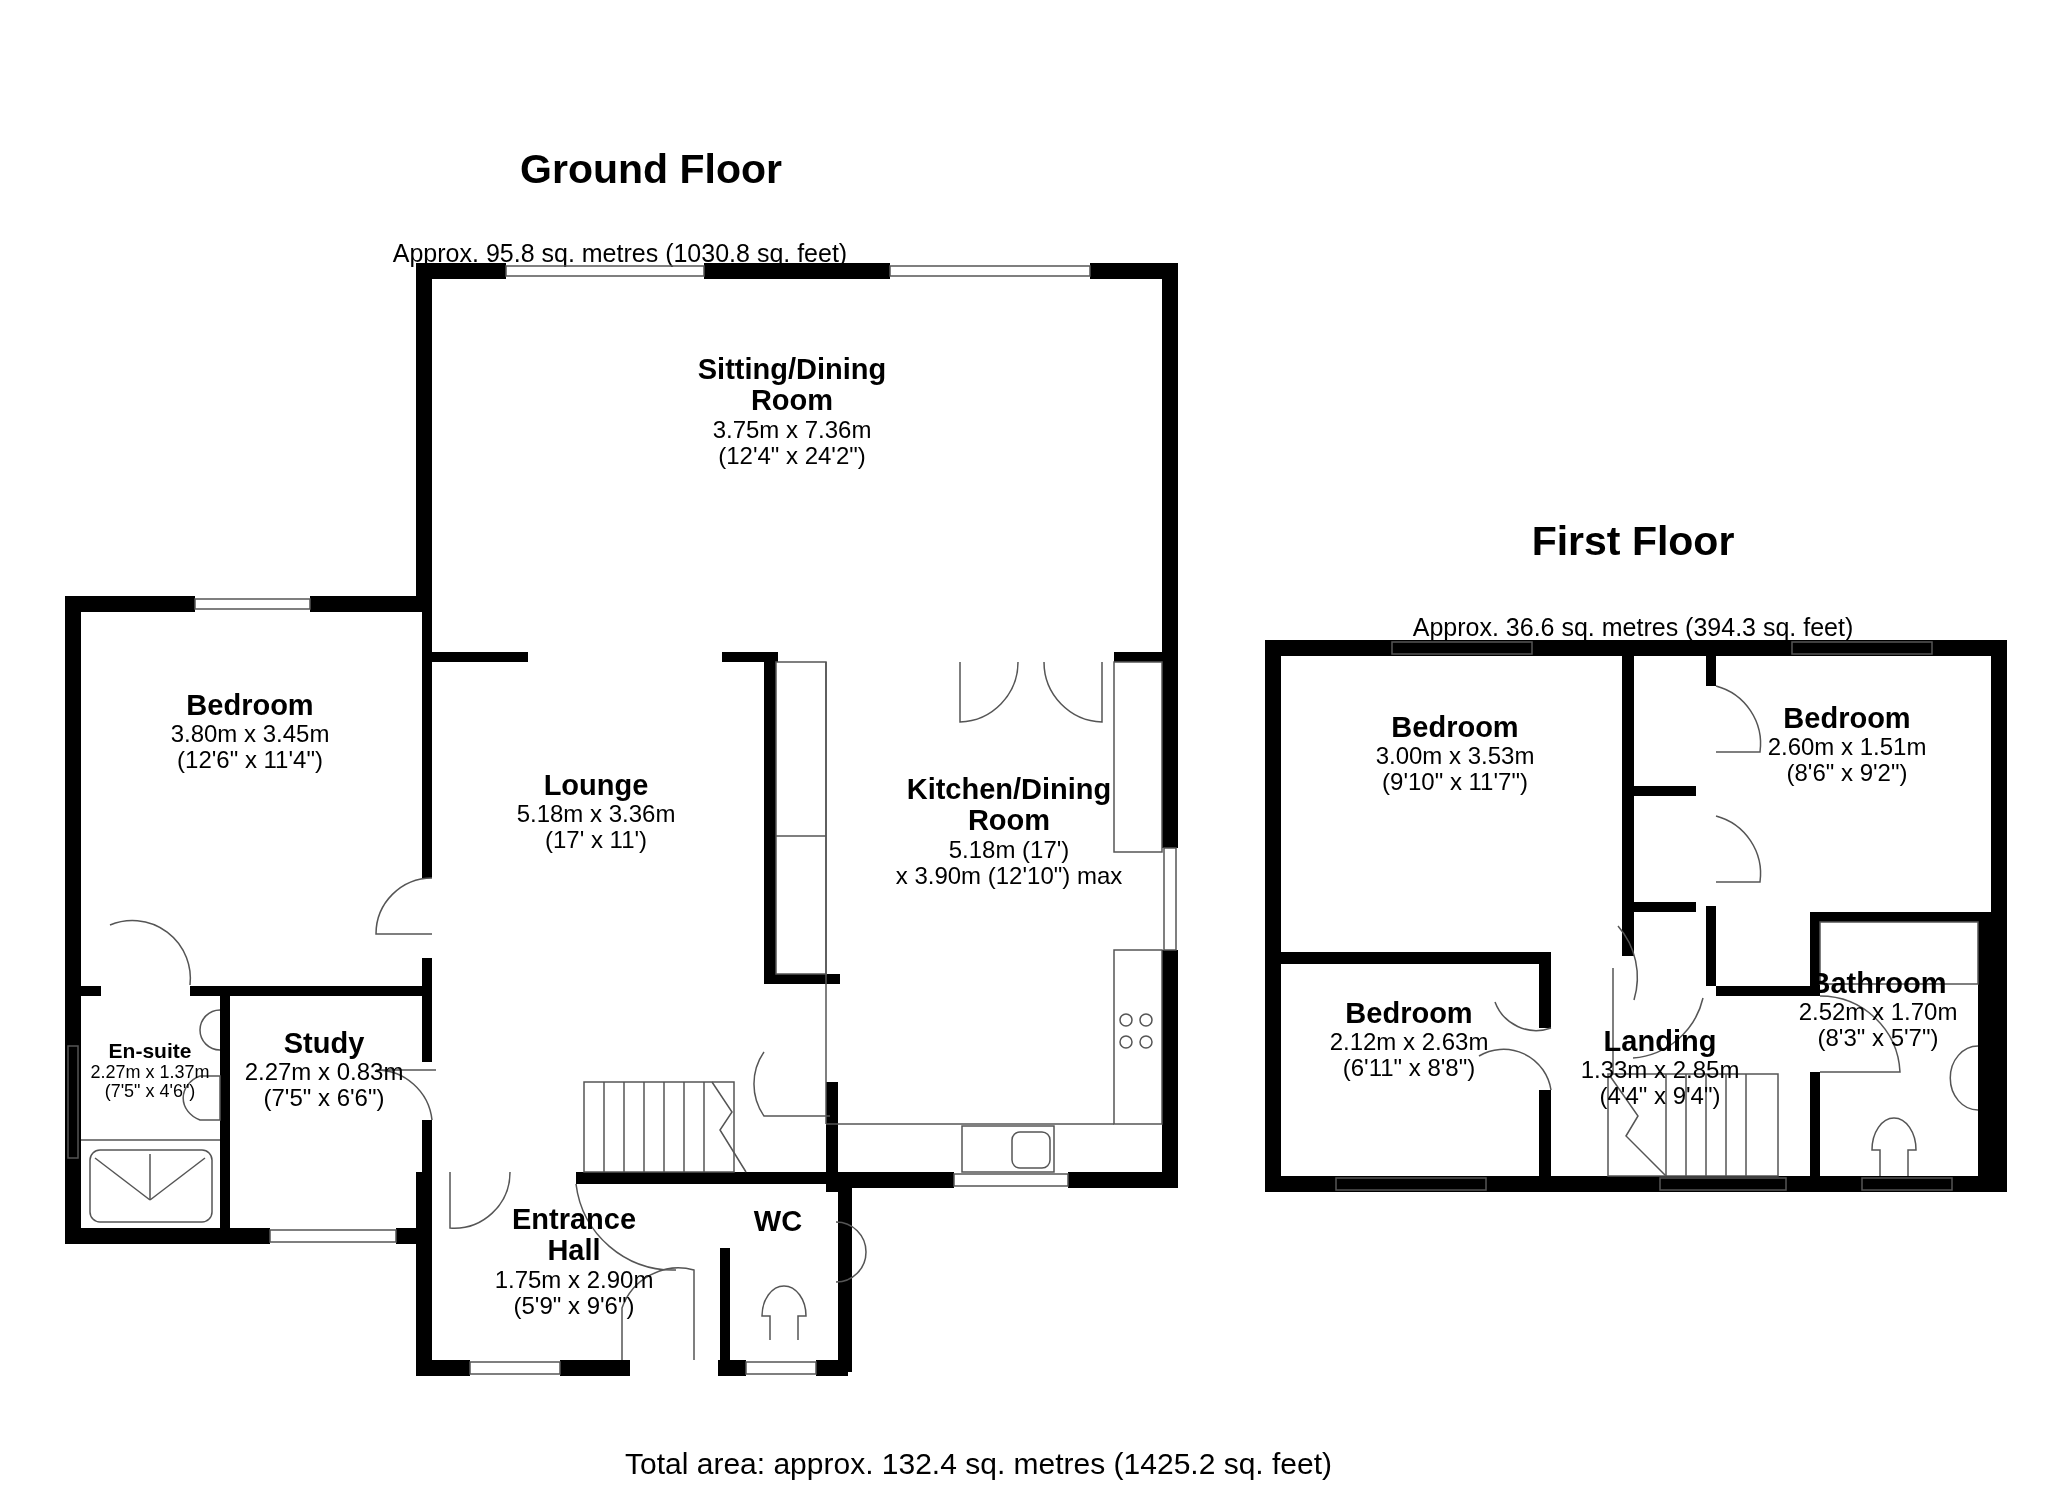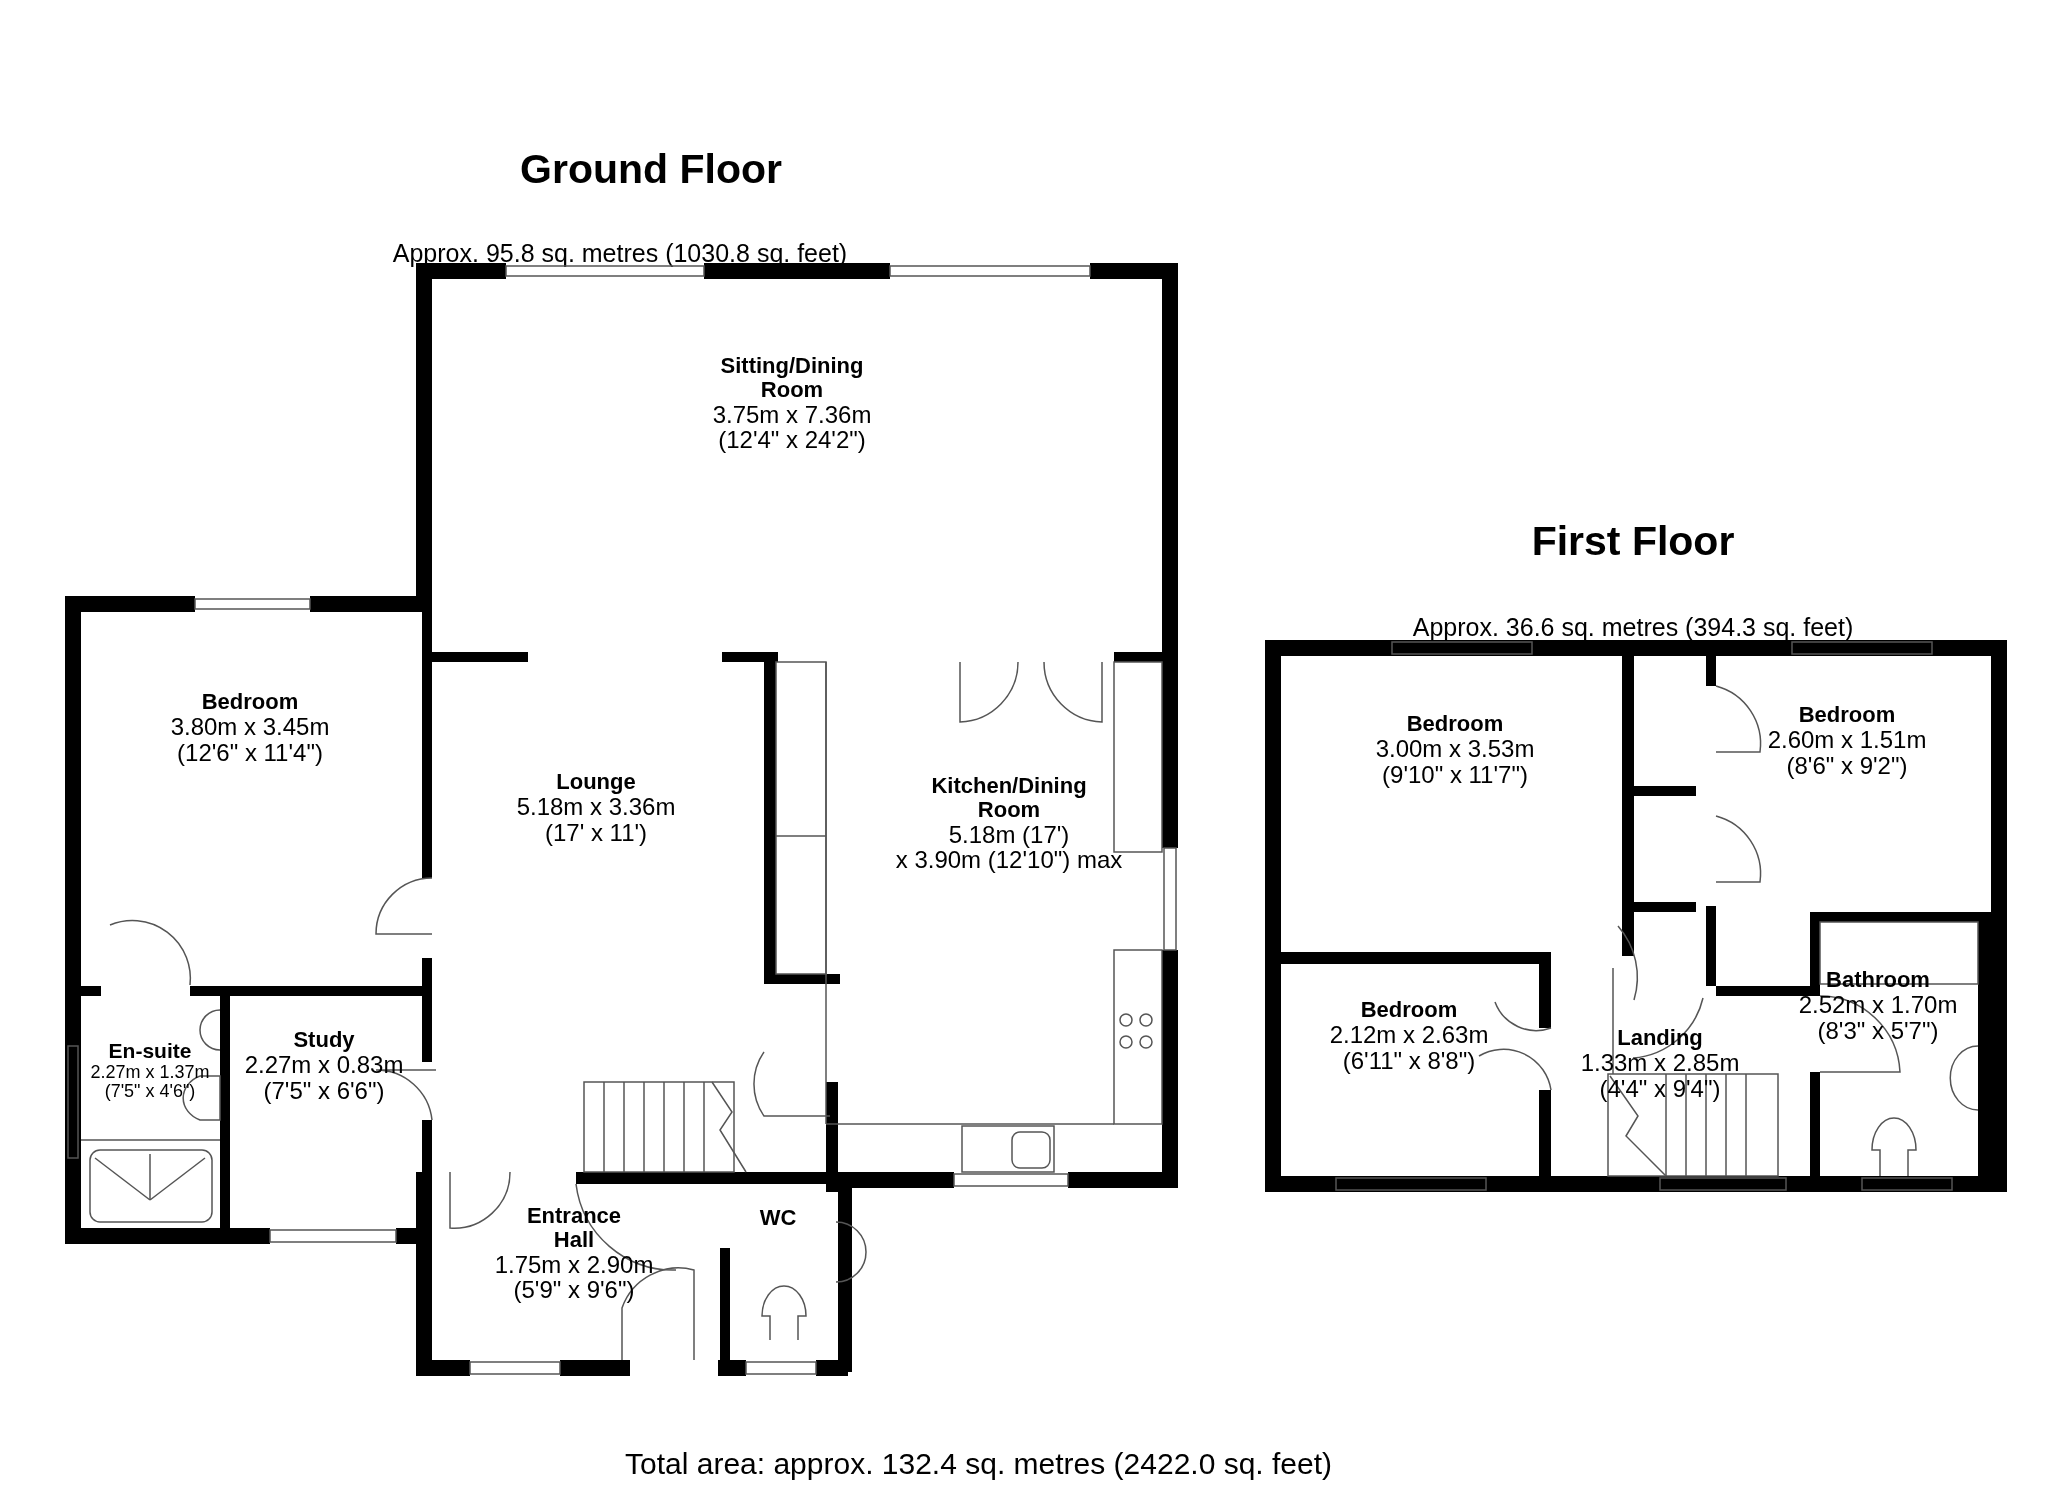--- a/index.html
+++ b/index.html
@@ -2,21 +2,21 @@
 <html><head>
 <meta charset="utf-8">
 <style>
   html, body { margin:0; padding:0; background:#ffffff; }
   body { width:2048px; height:1489px; position:relative; overflow:hidden; font-family:"Liberation Sans", sans-serif; color:#000; }
   .floor-title { position:absolute; font-weight:bold; font-size:41px; text-align:center; white-space:nowrap; }
   .floor-sub { position:absolute; font-size:25px; text-align:center; white-space:nowrap;margin-top:44px; }
   .total { position:absolute; font-size:30px; white-space:nowrap; left:625px; top:1464px; transform:translateY(-50%); }
   svg.plan { position:absolute; left:0; top:0; }
   .room-label { position:absolute; text-align:center; white-space:nowrap; line-height:1.08; transform:translate(-50%, 0); }
-  .room-name { font-weight:bold; font-size:22px; }
+  .room-name { font-weight:bold; font-size:29px; }
   .room-dim { font-size:24px; }
   .small .room-name { font-size:21px; }
   .small .room-dim { font-size:18px; }
 </style>
 </head>
 <body>
 
 <div class="floor-title" style="left:620px; top:146px; transform:translateX(-50%);margin-left:31px;">Ground Floor</div>
 <div class="floor-sub" style="left:620px; top:195px; transform:translateX(-50%);">Approx. 95.8 sq. metres (1030.8 sq. feet)</div>
 
@@ -241,13 +241,13 @@
   <div class="room-dim">1.33m x 2.85m</div>
   <div class="room-dim">(4'4" x 9'4")</div>
 </div>
 
 <div class="room-label" style="left:1878px; top:968px;">
   <div class="room-name">Bathroom</div>
   <div class="room-dim">2.52m x 1.70m</div>
   <div class="room-dim">(8'3" x 5'7")</div>
 </div>
 
-<div class="total">Total area: approx. 132.4 sq. metres (2422.0 sq. feet)</div>
+<div class="total">Total area: approx. 132.4 sq. metres (1425.2 sq. feet)</div>
 
 </body></html>

